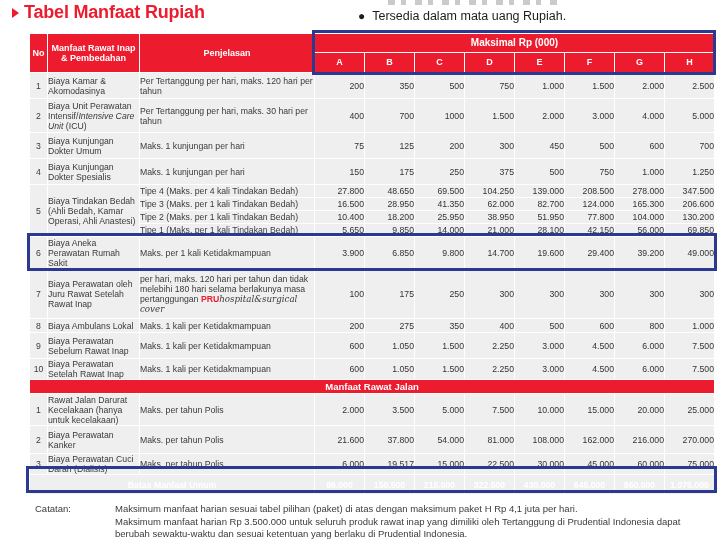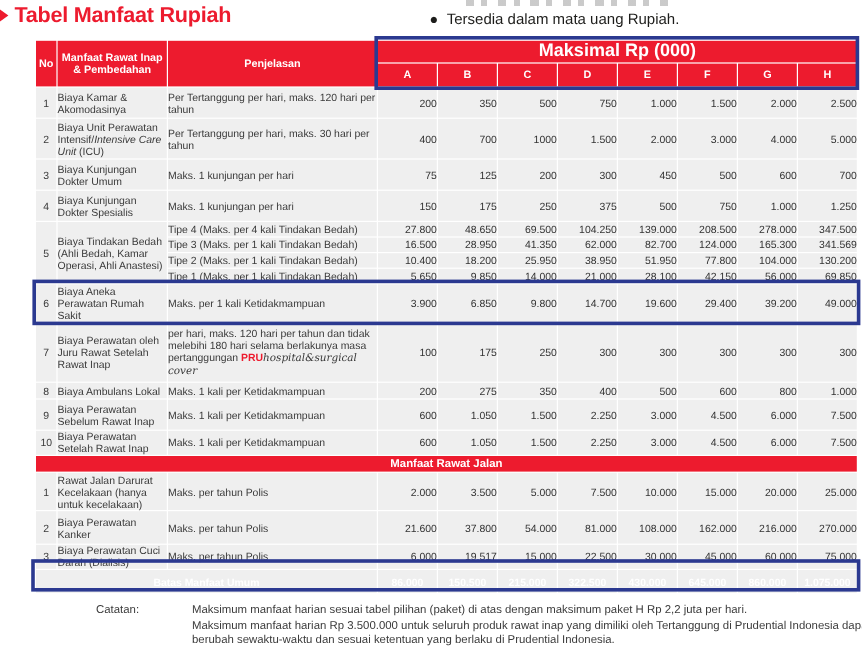--- a/index.html
+++ b/index.html
@@ -1,20 +1,20 @@
 <!DOCTYPE html>
 <html><head>
 <meta charset="utf-8">
 <style>
   html,body{margin:0;padding:0;background:#ffffff;}
   .page{position:relative;width:718px;height:546px;background:#fff;overflow:hidden;
         font-family:"Liberation Sans", sans-serif;color:#3a3a3a;}
 
   
-  .title-row{position:absolute;left:0;top:2px;display:flex;align-items:center;}
+  .title-row{position:absolute;left:12px;top:2px;display:flex;align-items:center;}
   .arrow{width:0;height:0;border-left:7px solid #ED1B2E;border-top:5px solid transparent;
          border-bottom:5px solid transparent;margin-right:5px;margin-top:1px;}
   .title{font-size:18px;font-weight:bold;color:#ED1B2E;letter-spacing:-0.2px;}
 
   
   .clip-frag{position:absolute;left:388px;top:0;width:175px;height:5px;opacity:.45;overflow:hidden;
      background:repeating-linear-gradient(90deg,#8a8a8a 0 7px,transparent 7px 13px,#8a8a8a 13px 18px,transparent 18px 27px);}
 
   
   .bullet-note{position:absolute;left:358px;top:9px;display:flex;font-size:12.5px;color:#1d1d1b;}
@@ -43,21 +43,21 @@
 
   
   .ovl{position:absolute;border:3px solid #2B3990;pointer-events:none;}
   .ovl-maksimal{left:312px;top:30px;width:398px;height:39px;}
   .ovl-row6{left:27px;top:233px;width:684px;height:32px;}
   .ovl-batas{left:26px;top:466px;width:685px;height:21px;}
 
   
   .catatan{position:absolute;left:35px;top:503px;display:flex;font-size:9.5px;
      color:#3b3b3b;line-height:12.5px;}
-  .catatan-label{width:80px;flex:none;margin-left:45px;}
+  .catatan-label{width:80px;flex:none;}
   .catatan-notes{width:600px;}
   .catatan-notes p{margin:0;}
 </style>
 </head>
 <body>
 
 <div class="page">
 
   <div class="clip-frag"></div>
 
@@ -83,21 +83,21 @@
         <col>
         <col>
         <col>
         <col>
     </colgroup>
     <thead>
       <tr style="height:18px">
         <th rowspan="2">No</th>
         <th rowspan="2">Manfaat Rawat Inap &amp; Pembedahan</th>
         <th rowspan="2">Penjelasan</th>
-        <th colspan="8" style="font-size:15px">Maksimal Rp (000)</th>
+        <th colspan="8" style="font-size:10px">Maksimal Rp (000)</th>
       </tr>
       <tr style="height:19px" id="plan-row">
           <th>A</th>
           <th>B</th>
           <th>C</th>
           <th>D</th>
           <th>E</th>
           <th>F</th>
           <th>G</th>
           <th>H</th>
@@ -171,21 +171,21 @@
         </tr>
         <tr style="height: 12px; margin-top: 11px;">
           <td class="c-desc c-desc-sub"><span>Tipe 3 (Maks. per 1 kali Tindakan Bedah)</span></td>
           <td class="c-val">16.500</td>
           <td class="c-val">28.950</td>
           <td class="c-val">41.350</td>
           <td class="c-val">62.000</td>
           <td class="c-val">82.700</td>
           <td class="c-val">124.000</td>
           <td class="c-val">165.300</td>
-          <td class="c-val">341.569</td>
+          <td class="c-val">206.600</td>
         </tr>
         <tr style="height: 12px;">
           <td class="c-desc c-desc-sub"><span>Tipe 2 (Maks. per 1 kali Tindakan Bedah)</span></td>
           <td class="c-val">10.400</td>
           <td class="c-val">18.200</td>
           <td class="c-val">25.950</td>
           <td class="c-val">38.950</td>
           <td class="c-val">51.950</td>
           <td class="c-val">77.800</td>
           <td class="c-val">104.000</td>
@@ -323,18 +323,18 @@
       </tbody>
   </table>
 
   <div class="ovl ovl-maksimal"></div>
   <div class="ovl ovl-row6"></div>
   <div class="ovl ovl-batas"></div>
 
   <div class="catatan">
     <div class="catatan-label">Catatan:</div>
     <div class="catatan-notes" id="catatan-notes">
-        <p>Maksimum manfaat harian sesuai tabel pilihan (paket) di atas dengan maksimum paket H Rp 2,2 juta per hari.</p>
+        <p>Maksimum manfaat harian sesuai tabel pilihan (paket) di atas dengan maksimum paket H Rp 4,1 juta per hari.</p>
         <p>Maksimum manfaat harian Rp 3.500.000 untuk seluruh produk rawat inap yang dimiliki oleh Tertanggung di Prudential Indonesia dapat berubah sewaktu-waktu dan sesuai ketentuan yang berlaku di Prudential Indonesia.</p>
       </div>
   </div>
 
 </div>
 
 </body></html>

